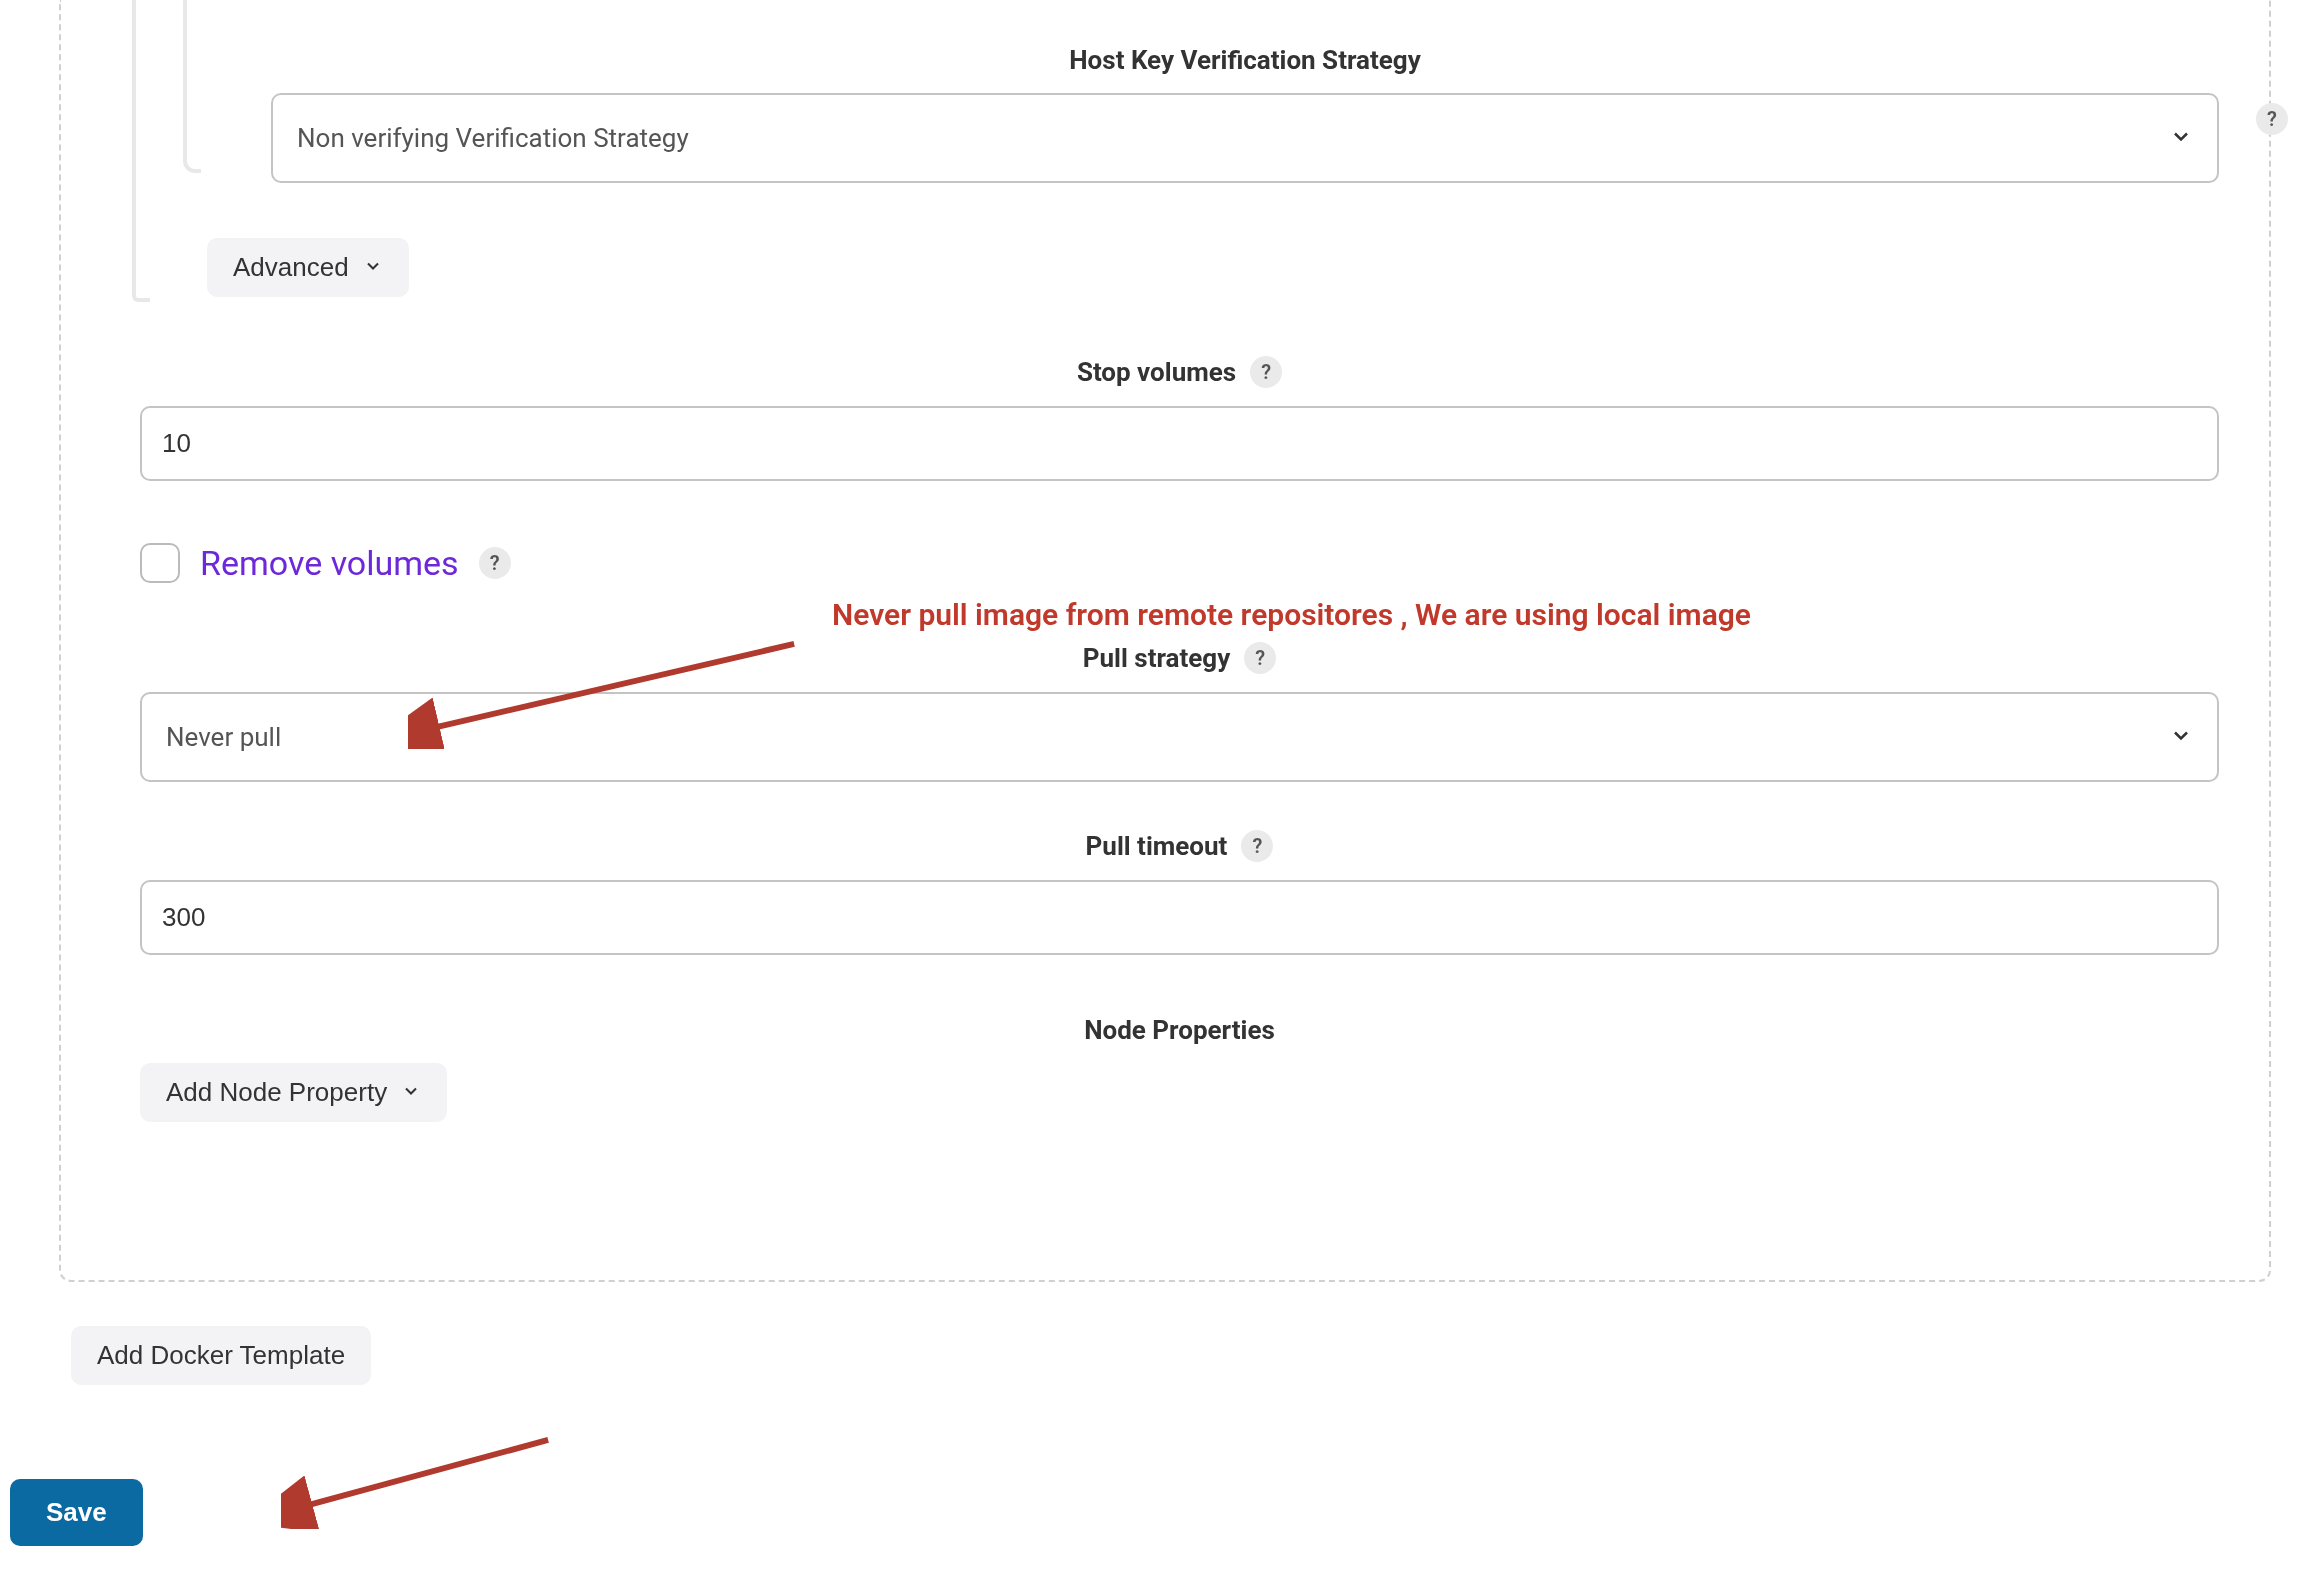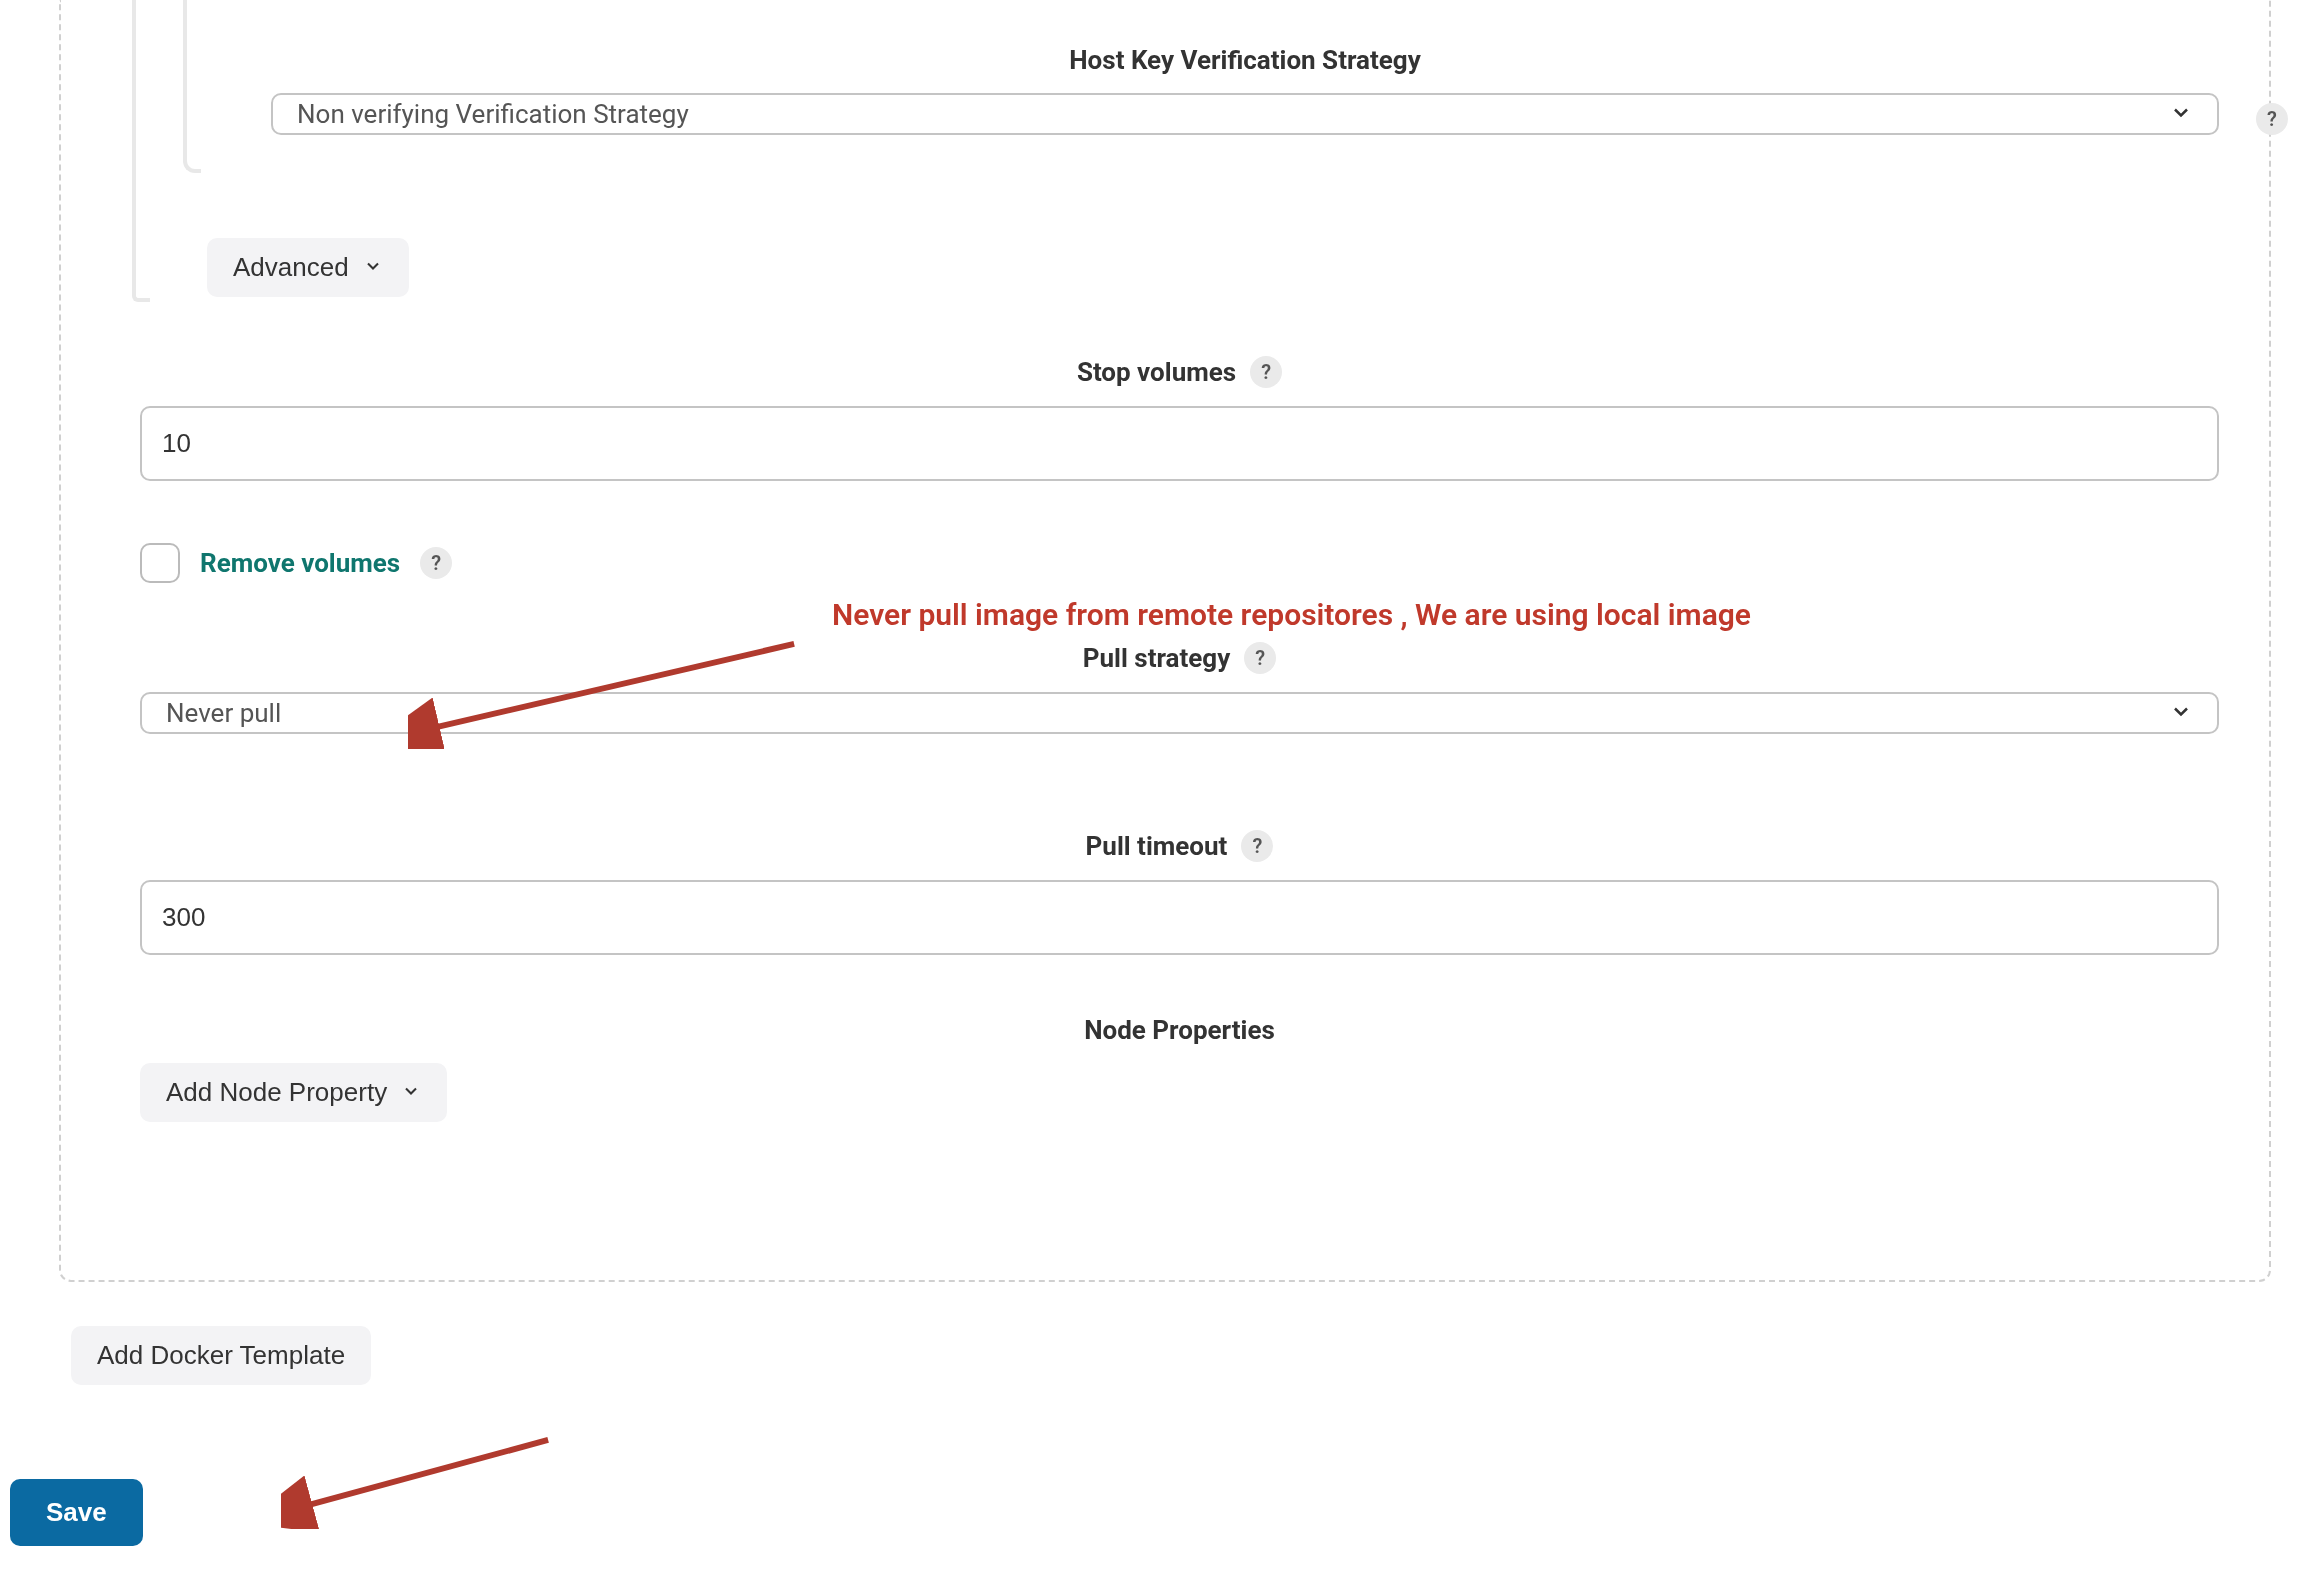--- a/index.html
+++ b/index.html
@@ -89,21 +89,21 @@
       position: absolute;
       right: -69px;
       top: 58px;
     }
     .select-wrap {
       position: relative;
       width: 100%;
     }
     .select-input {
       width: 100%;
-      padding: 4px 24px;
+      padding: 28px 24px;
       font-size: 26px;
       color: #555;
       background: #fff;
       border: 2px solid #c4c4c4;
       border-radius: 10px;
       appearance: none;
       -webkit-appearance: none;
       cursor: pointer;
     }
     .select-chevron {
@@ -163,23 +163,23 @@
     }
     .checkbox {
       width: 40px;
       height: 40px;
       border: 2px solid #bbb;
       border-radius: 10px;
       background: #fff;
       cursor: pointer;
     }
     .checkbox-label {
-      font-size: 26px;
-      font-weight: 700;
-      color: #0f766e;
+      font-size: 34px;
+      font-weight: 400;
+      color: #6d28d9;
     }
     .pull-strategy-section {
       position: absolute;
       top: 642px;
       left: 8px;
       right: 10px;
     }
     .pull-timeout-section {
       position: absolute;
       top: 830px;

